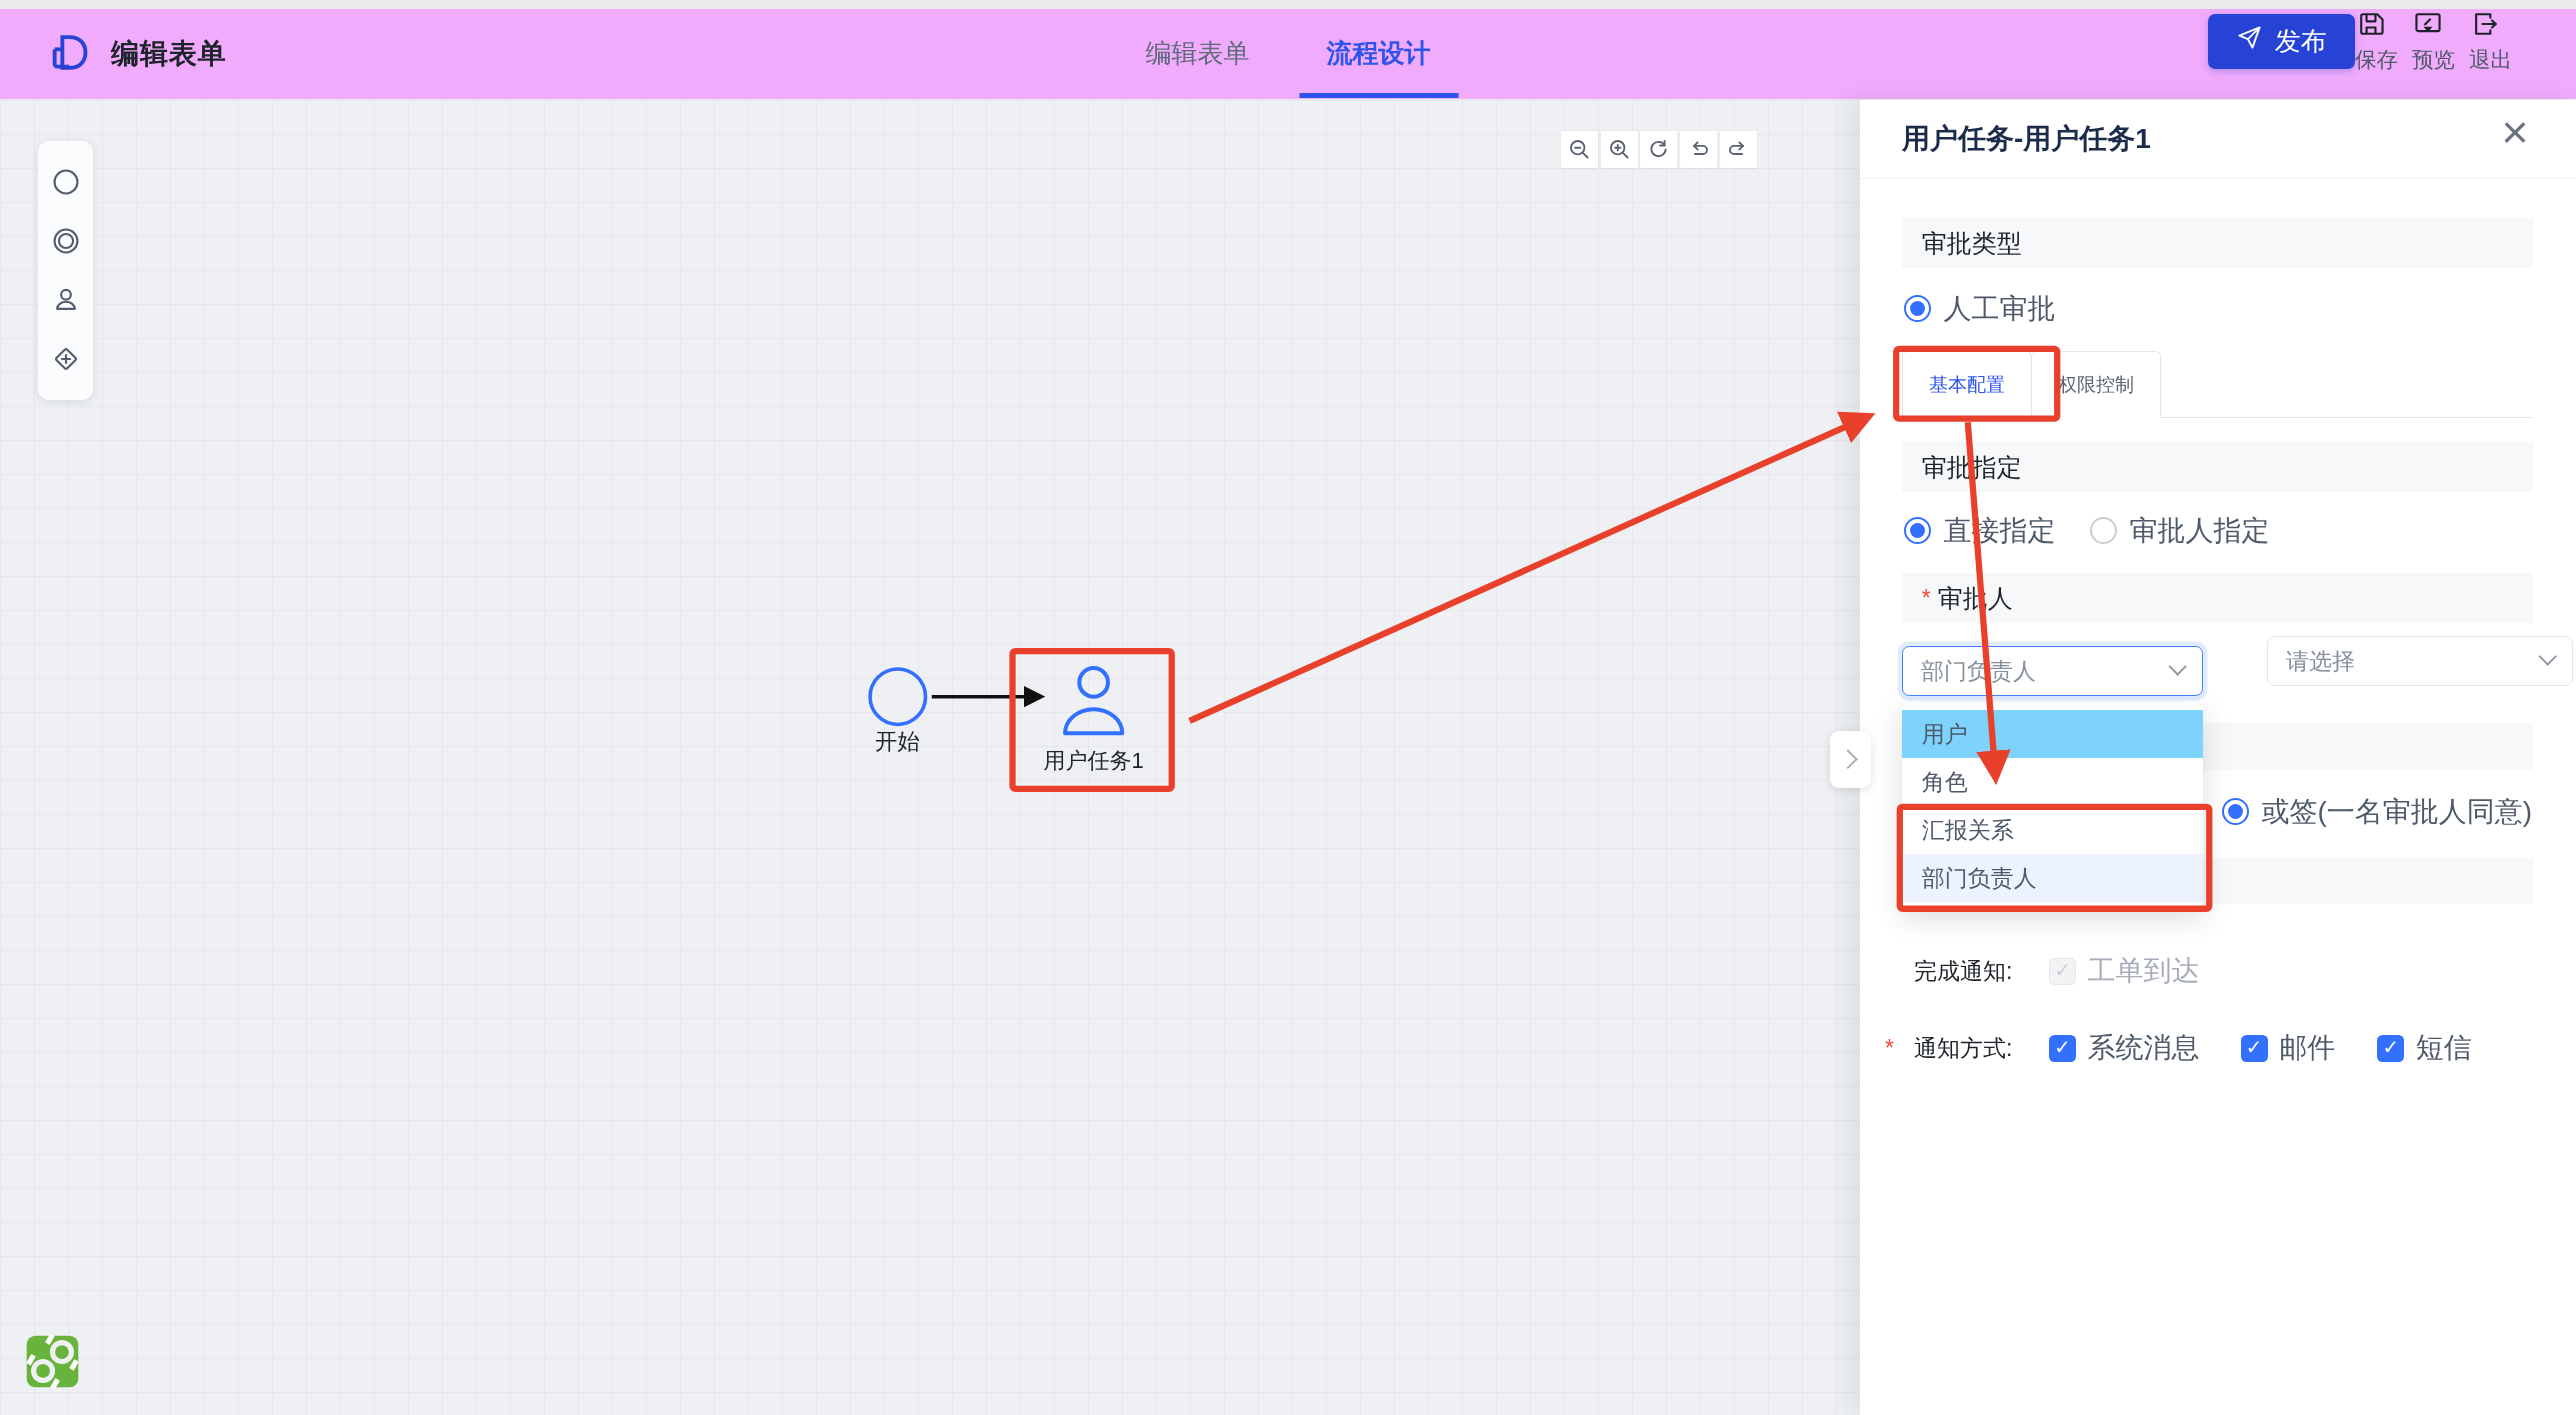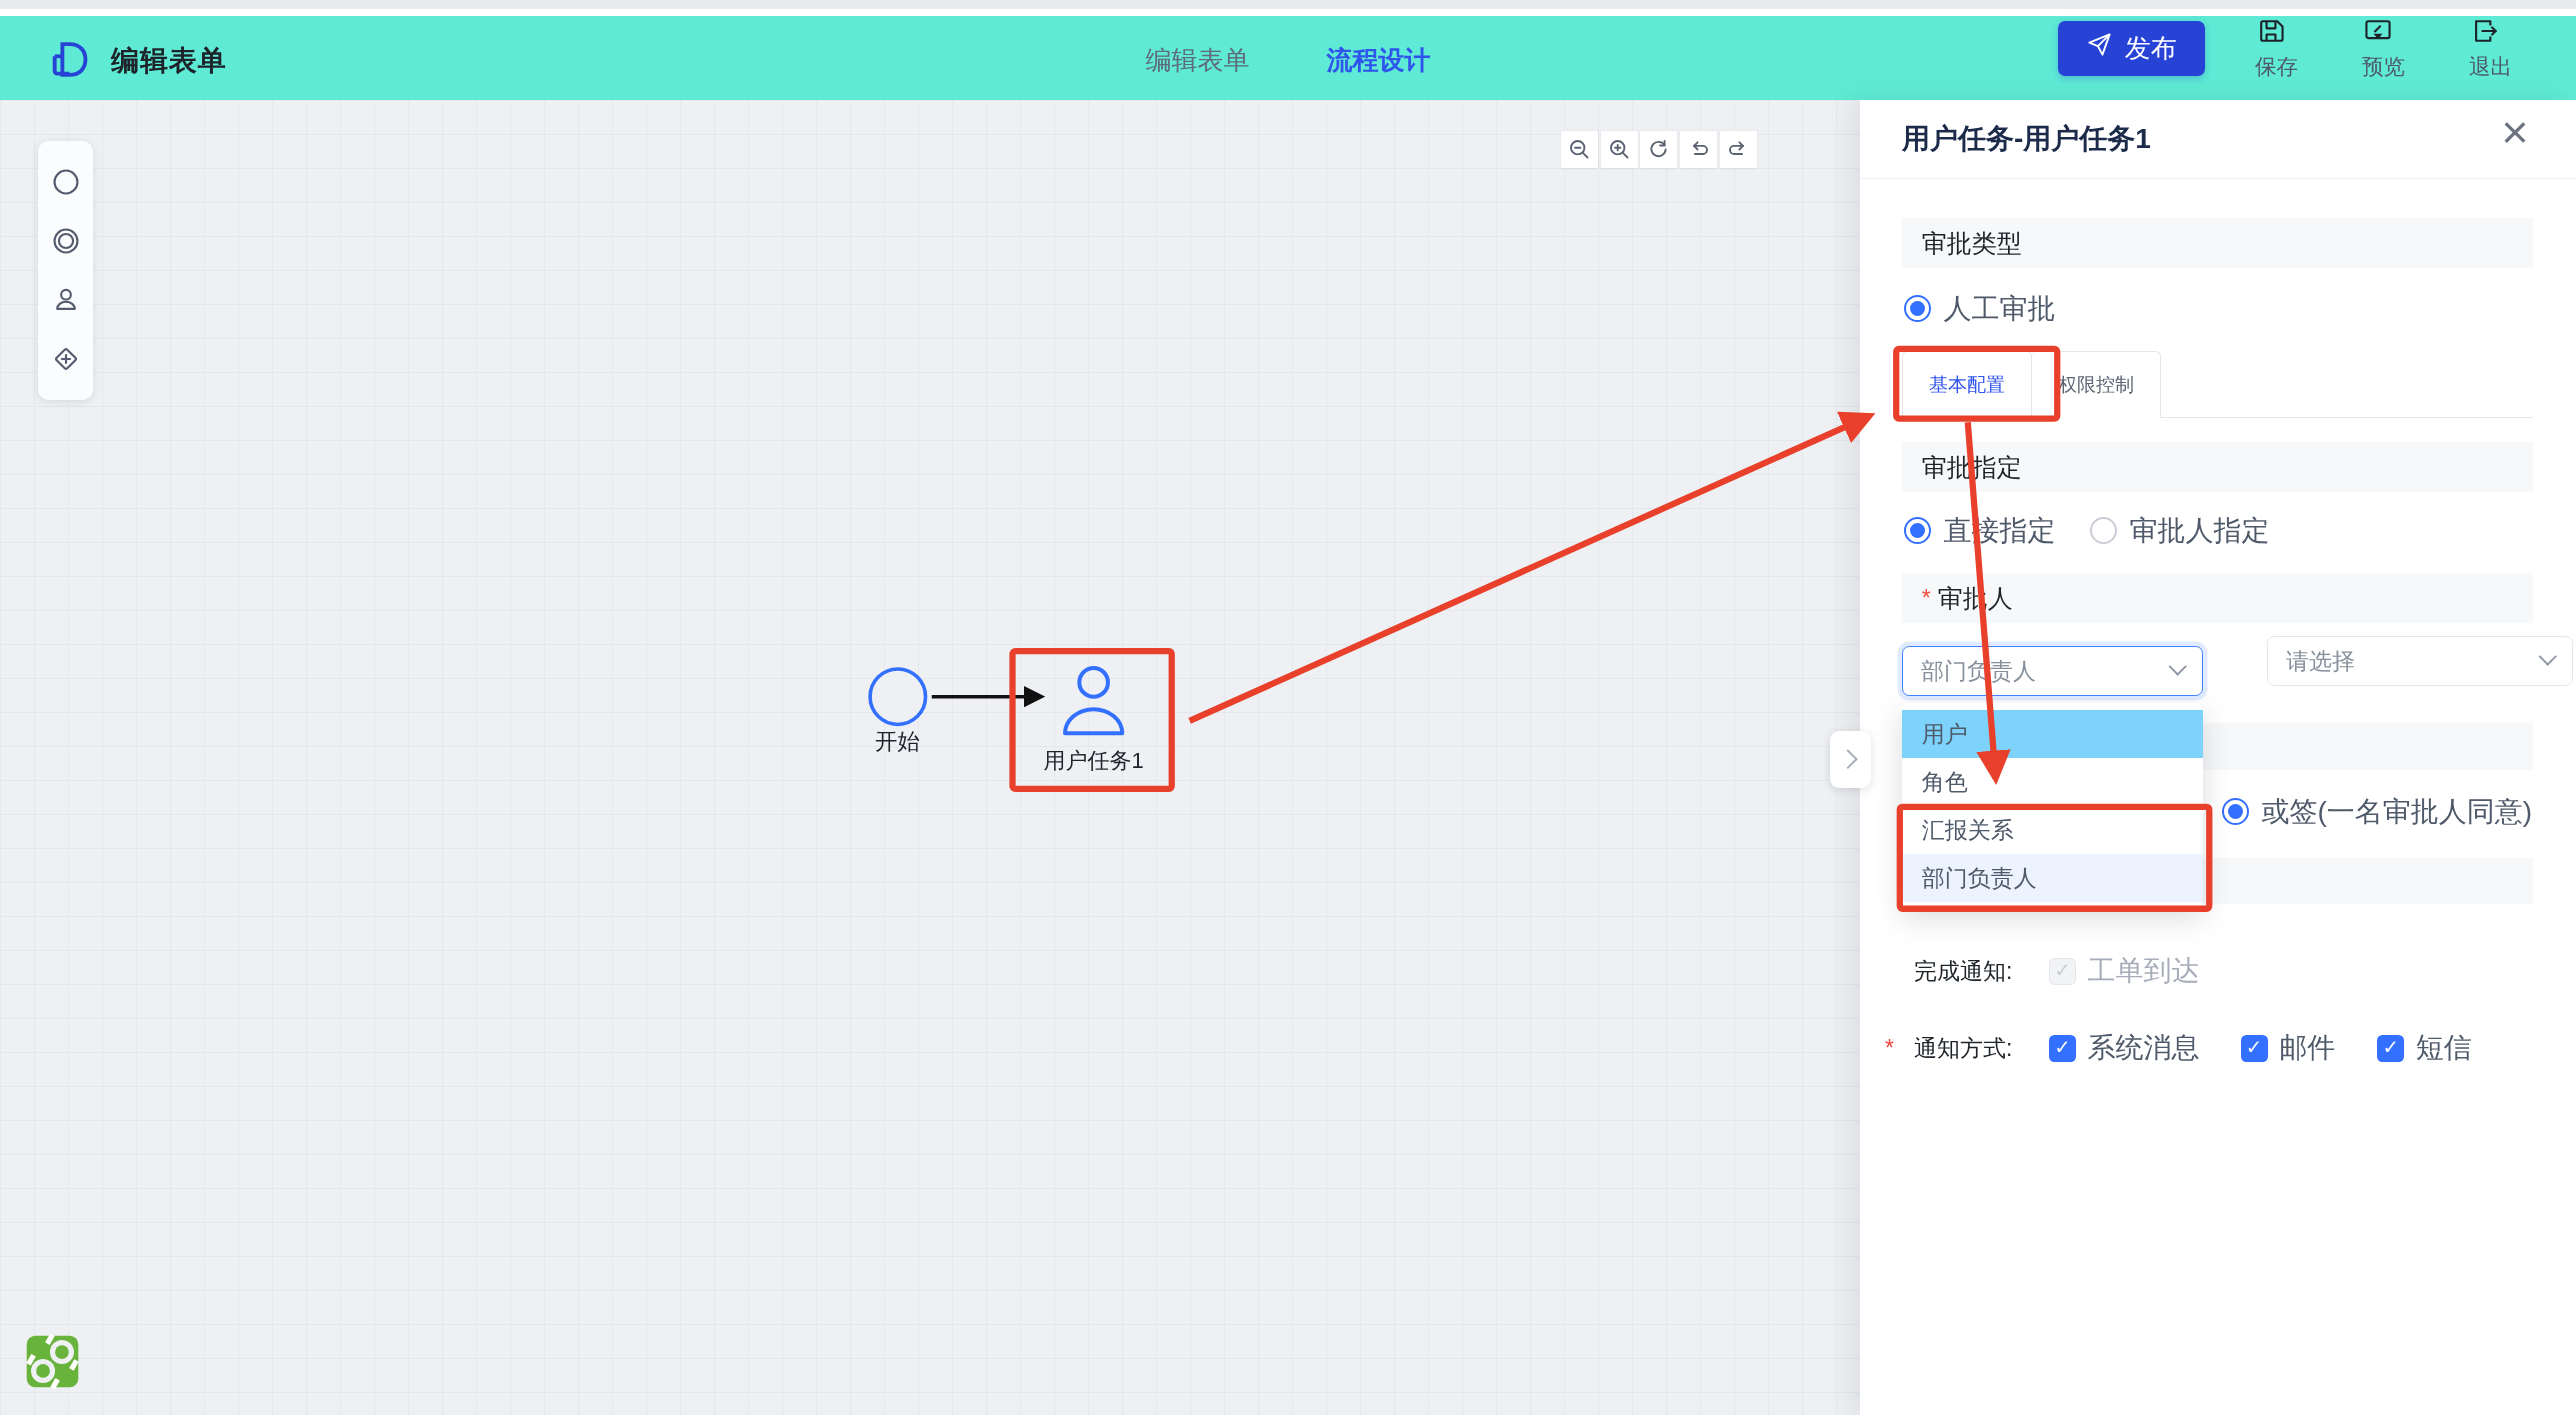--- a/index.html
+++ b/index.html
@@ -3,31 +3,31 @@
 <meta charset="utf-8">
 <style>
   * { margin:0; padding:0; box-sizing:border-box; }
   html,body { width:2576px; height:1415px; overflow:hidden;
     font-family:"Liberation Sans","DejaVu Sans",sans-serif; background:#fff; }
 
   
   .window-edge { position:absolute; left:0; top:0; width:2576px; height:9px; background:#e9eaec; }
 
   
-  .topbar { position:absolute; left:0; top:16px; width:2576px; height:91px;
-    background:#5eead4; border-bottom:1.8px solid #edeff2; display:flex; align-items:center; }
+  .topbar { position:absolute; left:0; top:9px; width:2576px; height:91px;
+    background:#f0abfc; border-bottom:1.8px solid #edeff2; display:flex; align-items:center; }
   .topbar-left { position:absolute; left:47px; top:0; height:89px; display:flex; align-items:center; gap:23px; }
   .app-title { font-size:28px; font-weight:bold; color:#1d2329; letter-spacing:0.9px; }
   .topbar-tabs { position:absolute; left:0; right:0; top:0; height:89px;
     display:flex; justify-content:center; align-items:center; gap:77px; }
   .top-tab { font-size:26px; color:#5f6b7a; height:89px; display:flex; align-items:center; position:relative; cursor:pointer; }
   .top-tab.active { color:#2f54eb; font-weight:bold; }
   .top-tab.active .tab-underline { position:absolute; left:50%; transform:translateX(-50%);
     bottom:0; width:159px; height:5.4px; background:#2f54eb; }
-  .topbar-actions { position:absolute; right:50px; top:0; height:64px; display:flex; align-items:center; gap:50px; }
+  .topbar-actions { position:absolute; right:50px; top:0; height:64px; display:flex; align-items:center; }
   .publish-btn { width:147px; height:55px; border:none; border-radius:7.2px; background:#2743d6;
     color:#fff; font-size:26px; display:flex; align-items:center; justify-content:center; gap:11.6px;
     font-family:inherit; cursor:pointer; box-shadow:0 2.7px 7.2px rgba(39,67,214,.25); }
   .tb-action { display:flex; flex-direction:column; align-items:flex-start; gap:4.5px; cursor:pointer; min-width:57px; }
   .tb-action .lbl { font-size:21.5px; color:#4e5969; }
   .tb-action svg { display:block; }
 
   
   .main { position:absolute; left:0; top:100px; width:2576px; height:1315px; }
 

